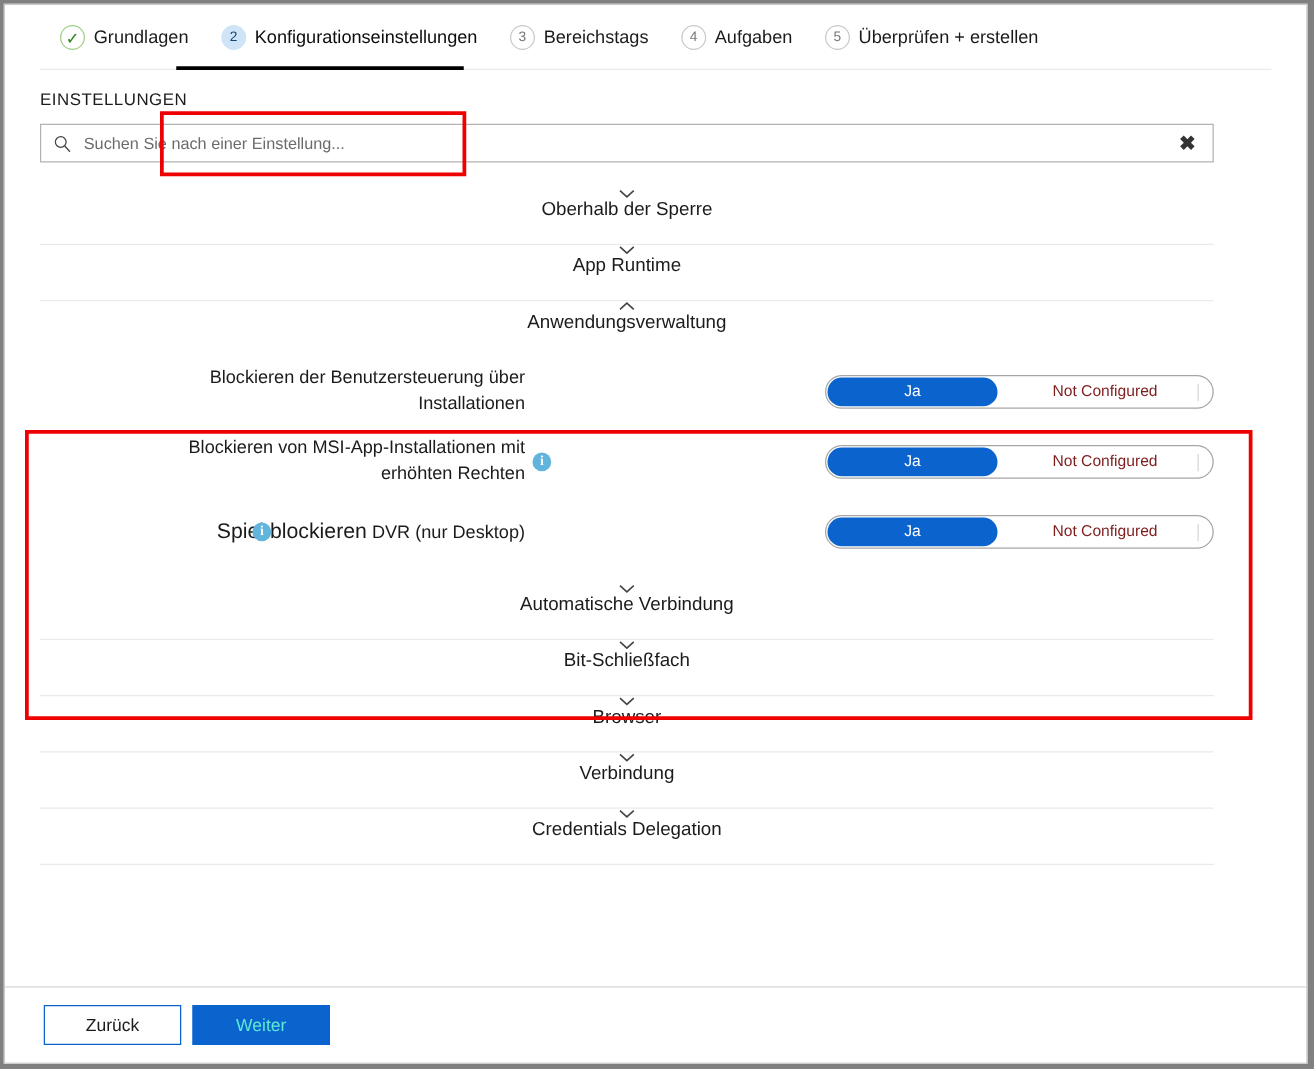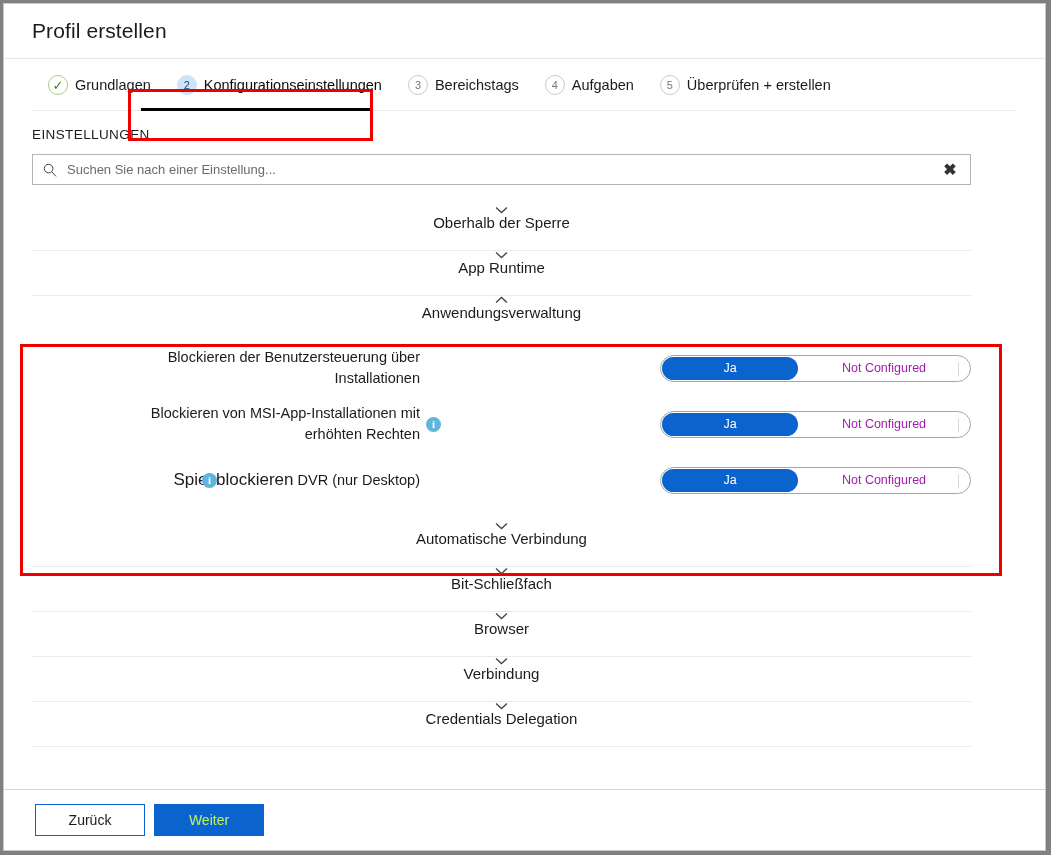--- a/index.html
+++ b/index.html
@@ -238,21 +238,21 @@
     font-size: 12.5px;
     display: flex;
     align-items: center;
     justify-content: center;
     flex: none;
   }
   .toggle-off {
     flex: 1;
     text-align: center;
     font-size: 12.5px;
-    color: #a21caf;
+    color: #7f1d1d;
   }
   .toggle-tick {
     position: absolute;
     right: 11px;
     top: 6px;
     width: 1px;
     height: 14px;
     background: #d8d8d8;
   }
   
@@ -289,37 +289,34 @@
   }
   .btn-secondary {
     background: #ffffff;
     border: 1px solid #0b63ce;
     color: #1b1b1b;
     margin-right: 9px;
   }
   .btn-primary {
     background: #0b63ce;
     border: 1px solid #0b63ce;
-    color: #bef264;
+    color: #5eead4;
   }
   .scroll-area {
     position: relative;
     height: 718px;
     overflow: hidden;
   }
 </style>
 </head>
 <body>
 
 <div id="screen">
   <div class="window">
 
-    <div class="titlebar">
-      <div class="title">Profil erstellen</div>
-    </div>
 
     <div class="steps">
 
       <div class="step">
         <span class="step-badge done">✓</span>
         <span class="step-label">Grundlagen</span>
       </div>
 
       <div class="step active">
         <span class="step-badge current">2</span>

